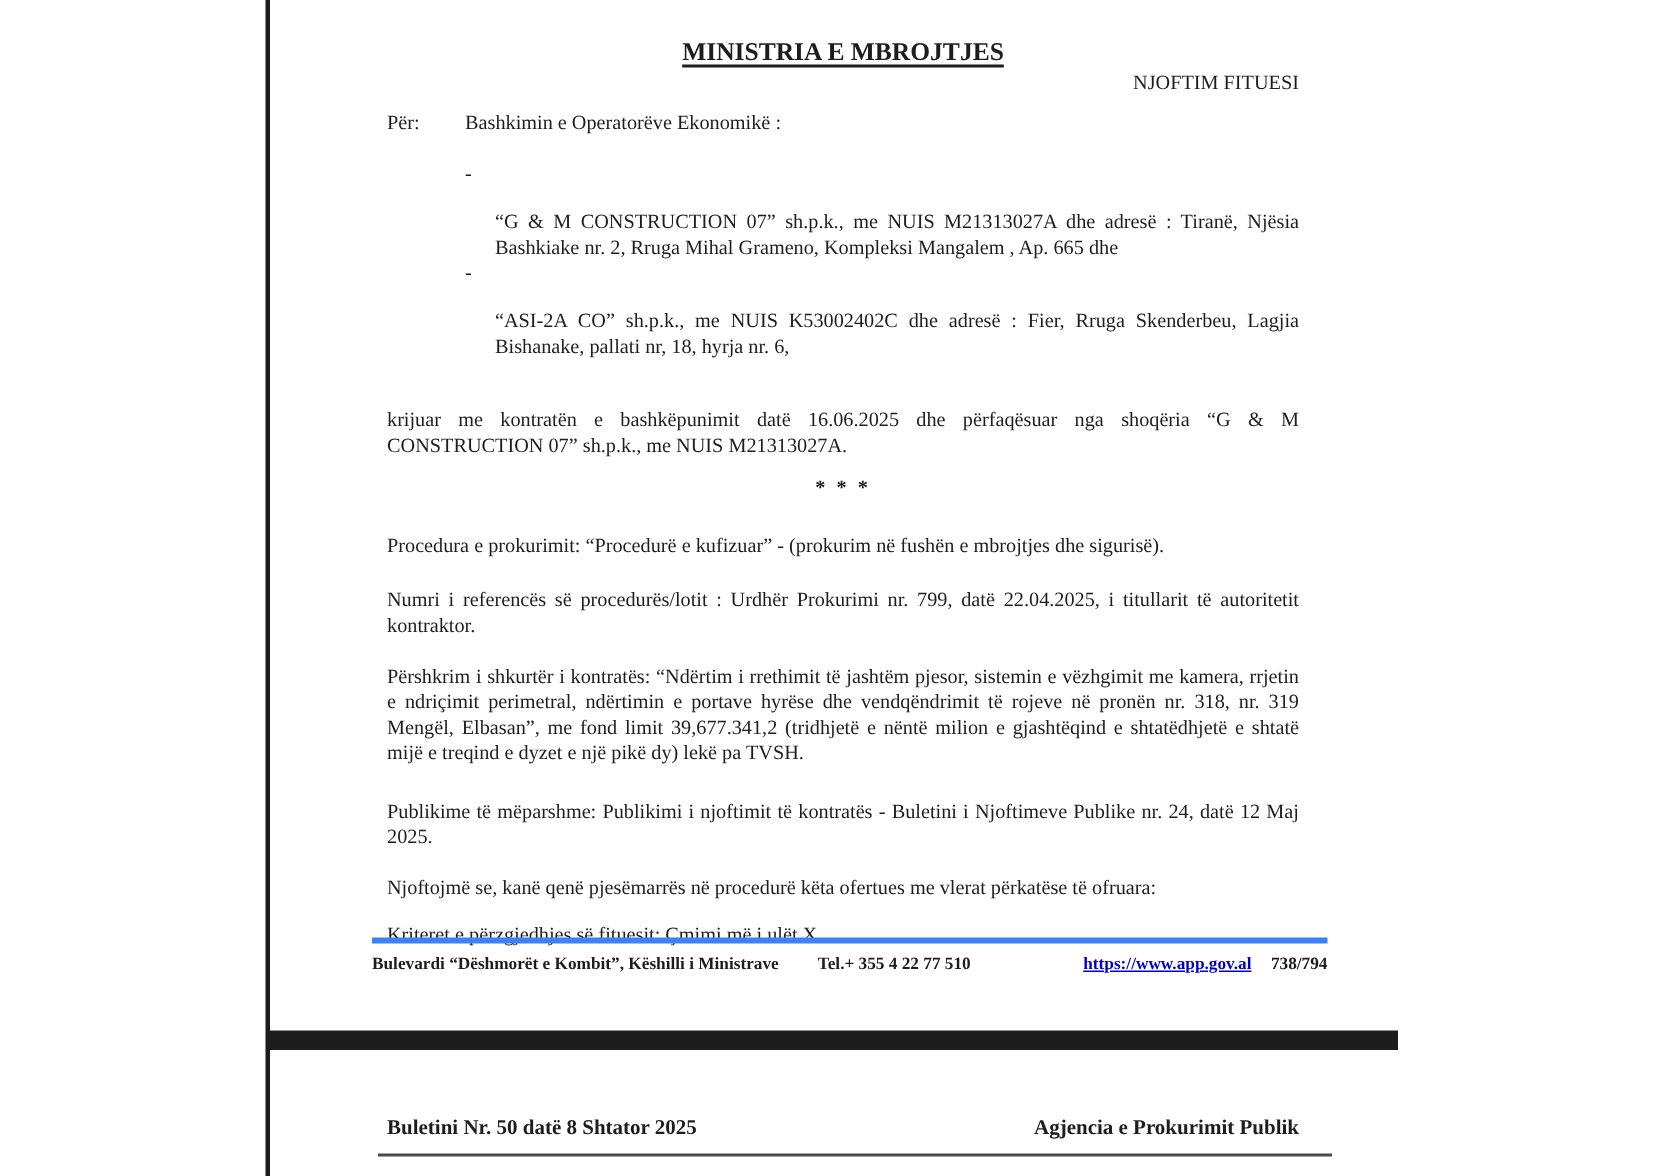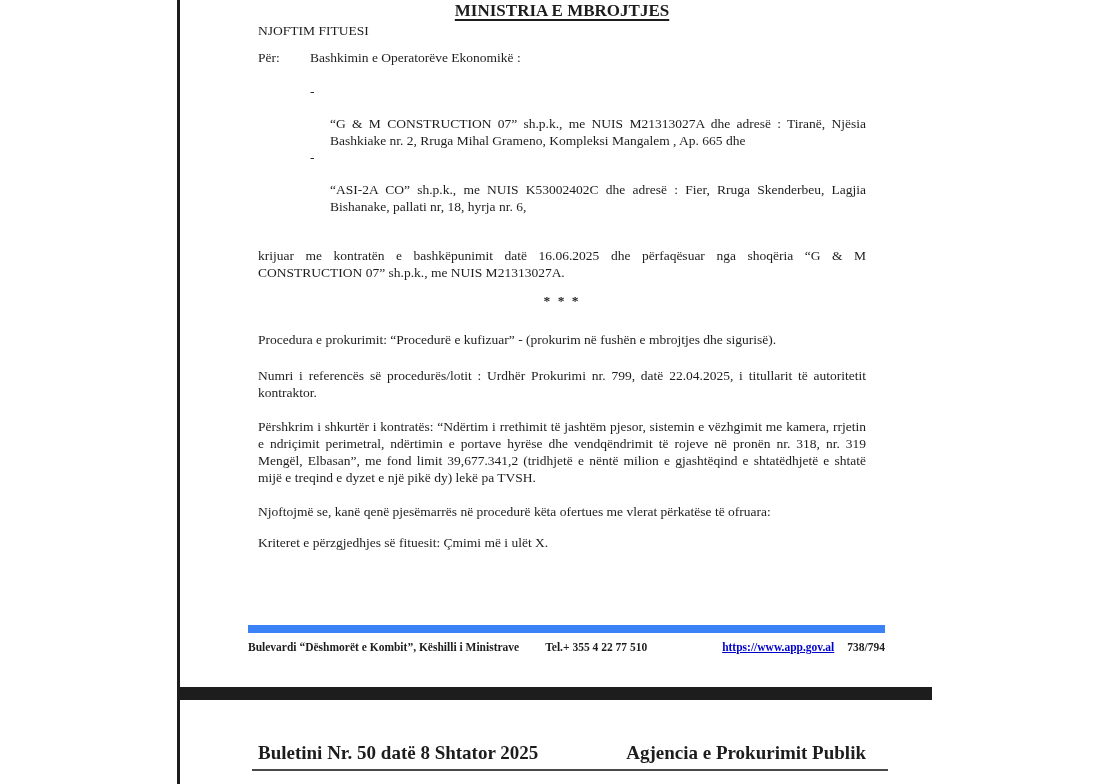--- a/index.html
+++ b/index.html
@@ -4,50 +4,50 @@
 <style>
   * { margin: 0; padding: 0; box-sizing: border-box; }
   html, body { width: 1105px; height: 784px; background: #ffffff; overflow: hidden; }
   body { font-family: "Liberation Serif", "DejaVu Serif", serif; color: #1d1d1d; position: relative; }
 
   .vline { position: absolute; left: 177px; top: 0; width: 3px; height: 784px; background: #1c1c1c; }
   .thickbar { position: absolute; left: 178px; top: 687px; width: 754px; height: 13px; background: #1d1d1d; }
 
   .doc-column { position: absolute; left: 258px; top: 0; width: 608px; font-size: 13.5px; line-height: 17px; }
 
-  .doc-title { margin-top: 1px; text-align: center; font-size: 17px; line-height: 19px; font-weight: bold; }
+  .doc-title { margin-top: 25px; text-align: center; font-size: 17px; line-height: 19px; font-weight: bold; }
   .doc-title span { text-decoration: underline; text-decoration-thickness: 2px; text-underline-offset: 3px; }
-  .doc-subtitle { text-align: left; font-size: 13.5px; line-height: 16px; margin-top: 3px; }
+  .doc-subtitle { text-align: right; font-size: 13.5px; line-height: 16px; margin-top: 3px; }
 
   .recipient { margin-top: 10px; display: flex; }
   .recipient-label { width: 52px; flex: 0 0 52px; }
 
   .bullets { margin-top: 17px; padding-left: 52px; }
   .bullet { display: flex; }
   .bullet-dash { width: 20px; flex: 0 0 20px; }
   .bullet-text { flex: 1; text-align: justify; margin-top: 32px; }
 
   .para { text-align: justify; }
   .m21 { margin-top: 32px; }
   .m22 { margin-top: 22px; }
   .m19 { margin-top: 19px; }
   .m17 { margin-top: 17px; }
   .m14 { margin-top: 14px; }
   .m11 { margin-top: 11px; }
   .stars { text-align: center; font-weight: bold; letter-spacing: 2px; }
 
-  .footer { position: absolute; left: 248px; top: 625px; width: 637px; border-top: 8px solid #3b82f6; }
+  .footer { position: absolute; left: 248px; top: 625px; width: 637px; border-top: 4px solid #3b82f6; }
   .footer-row { display: flex; justify-content: space-between; padding-top: 7px;
                 font-size: 11.5px; font-weight: bold; line-height: 14px; }
   .footer-left { display: flex; gap: 26px; }
   .footer-right { display: flex; gap: 13px; align-items: baseline; }
   .footer-link { color: #0000cc; text-decoration: underline; cursor: pointer; }
 
   .page2-row { position: absolute; left: 258px; top: 744px; width: 608px; display: flex;
-               justify-content: space-between; font-size: 19px; font-weight: bold; line-height: 17px; }
+               justify-content: space-between; font-size: 14px; font-weight: bold; line-height: 17px; }
   .page2-rule { position: absolute; left: 252px; top: 769px; width: 636px; height: 2px; background: #4a4a4a; }
 </style>
 </head>
 <body>
 
 <div class="vline"></div>
 
 <div class="doc-column">
   <div class="doc-title">
     <span>MINISTRIA E MBROJTJES</span>
@@ -68,20 +68,21 @@
       <span class="bullet-dash">-</span>
       <span class="bullet-text">“ASI-2A CO” sh.p.k., me NUIS K53002402C dhe adresë : Fier, Rruga Skenderbeu, Lagjia Bishanake, pallati nr, 18, hyrja nr. 6,</span>
     </div>
   </div>
 
   <p class="para m21">krijuar me kontratën e bashkëpunimit datë 16.06.2025 dhe përfaqësuar nga shoqëria “G &amp; M CONSTRUCTION 07” sh.p.k., me NUIS M21313027A.</p>
   <p class="stars m11">* * *</p>
   <p class="para m22">Procedura e prokurimit: “Procedurë e kufizuar” - (prokurim në fushën e mbrojtjes dhe sigurisë).</p>
   <p class="para m19">Numri i referencës së procedurës/lotit : Urdhër Prokurimi nr. 799, datë 22.04.2025, i titullarit të autoritetit kontraktor.</p>
   <p class="para m17">Përshkrim i shkurtër i kontratës: “Ndërtim i rrethimit të jashtëm pjesor, sistemin e vëzhgimit me kamera, rrjetin e ndriçimit perimetral, ndërtimin e portave hyrëse dhe vendqëndrimit të rojeve në pronën nr. 318, nr. 319 Mengël, Elbasan”, me fond limit 39,677.341,2 (tridhjetë e nëntë milion e gjashtëqind e shtatëdhjetë e shtatë mijë e treqind e dyzet e një pikë dy) lekë pa TVSH.</p>
+  <p class="para m22">Publikime të mëparshme: Publikimi i njoftimit të kontratës - Buletini i Njoftimeve Publike nr. 24, datë 12 Maj 2025.</p>
   <p class="para m17">Njoftojmë se, kanë qenë pjesëmarrës në procedurë këta ofertues me vlerat përkatëse të ofruara:</p>
   <p class="para m14">Kriteret e përzgjedhjes së fituesit:  Çmimi më i ulët  X.</p>
 </div>
 
 <div class="footer">
   <div class="footer-row">
     <div class="footer-left">
       <span>Bulevardi “Dëshmorët e Kombit”, Këshilli i Ministrave</span>
       <span>Tel.+ 355 4 22 77 510</span>
     </div>

